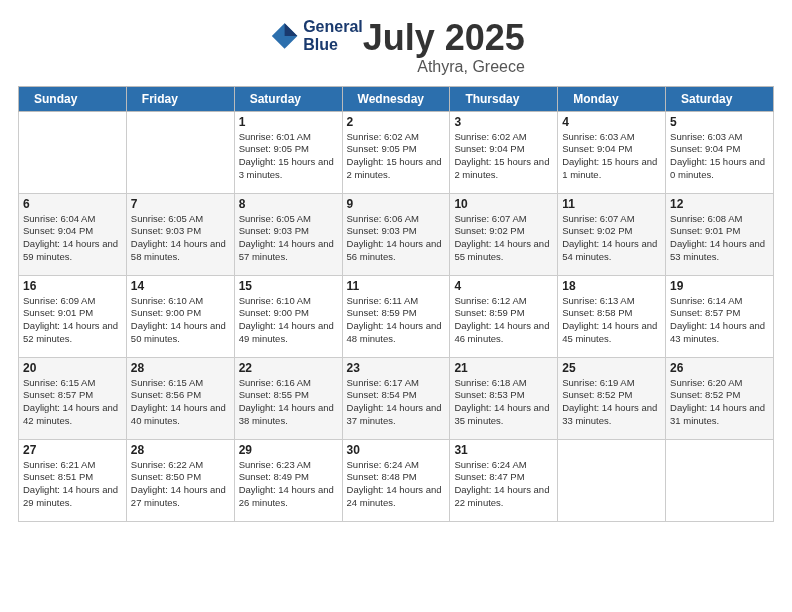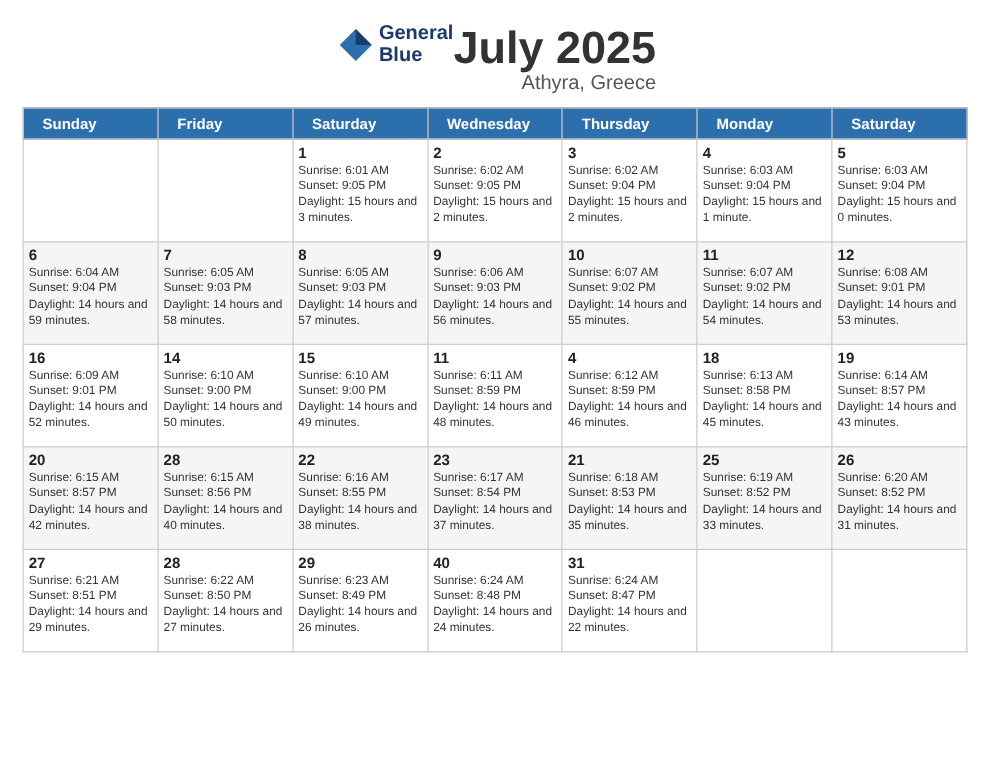--- a/index.html
+++ b/index.html
@@ -305,21 +305,21 @@
           Sunrise: 6:22 AM<br>Sunset: 8:50 PM<br>Daylight: 14 hours and 27 minutes.
         </div>
       </td>
           <td>
         <div class="day-number">29</div>
         <div class="day-detail">
           Sunrise: 6:23 AM<br>Sunset: 8:49 PM<br>Daylight: 14 hours and 26 minutes.
         </div>
       </td>
           <td>
-        <div class="day-number">40</div>
+        <div class="day-number">30</div>
         <div class="day-detail">
           Sunrise: 6:24 AM<br>Sunset: 8:48 PM<br>Daylight: 14 hours and 24 minutes.
         </div>
       </td>
           <td>
         <div class="day-number">31</div>
         <div class="day-detail">
           Sunrise: 6:24 AM<br>Sunset: 8:47 PM<br>Daylight: 14 hours and 22 minutes.
         </div>
       </td>

